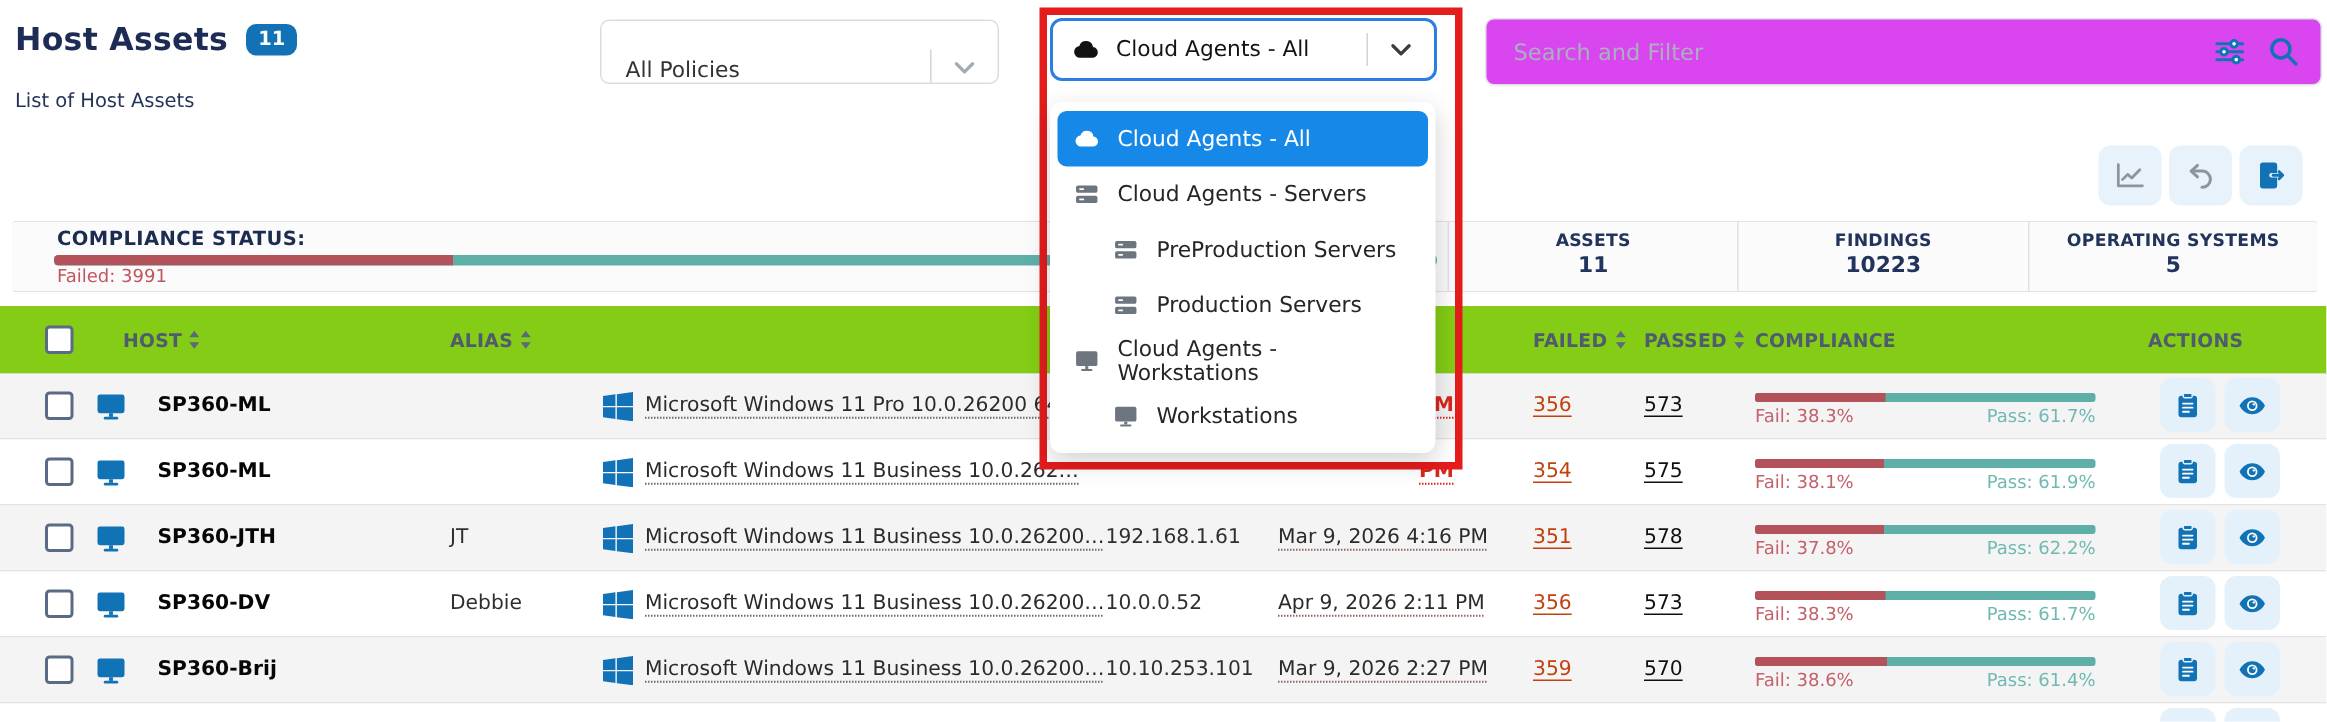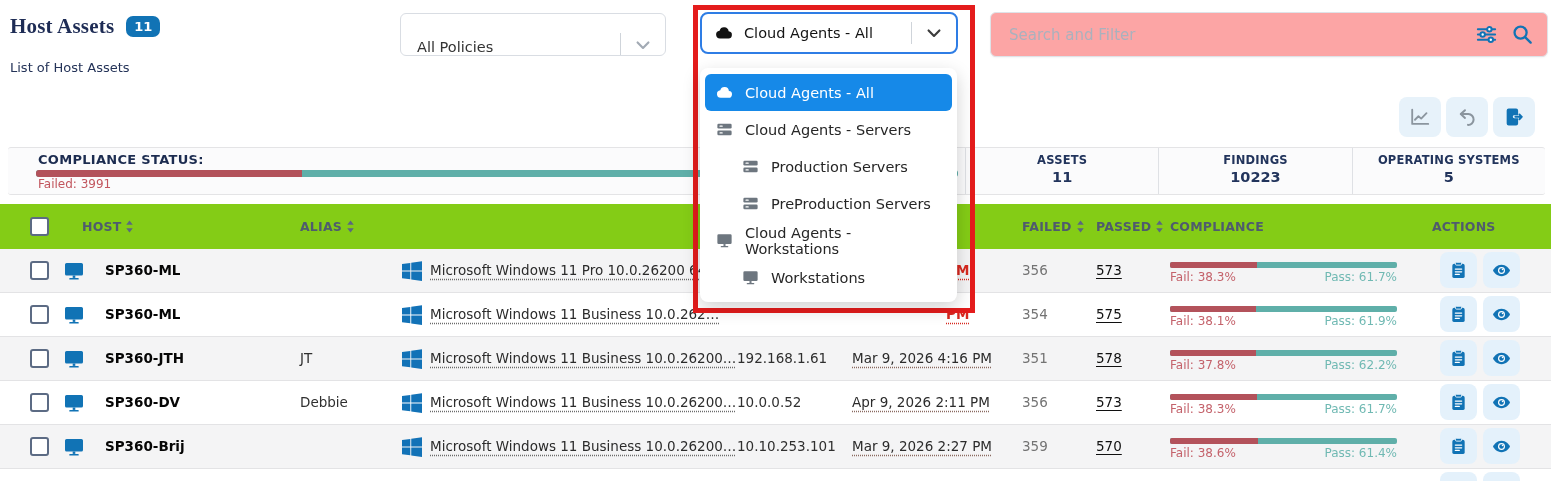--- a/index.html
+++ b/index.html
@@ -1,32 +1,32 @@
 <!DOCTYPE html>
 <html><head>
 <meta charset="utf-8">
 <style>
   html,body{margin:0;padding:0;}
   body{width:1551px;height:481px;position:relative;overflow:hidden;background:#fff;
        font-family:"DejaVu Sans","Liberation Sans",sans-serif;color:#22314f;}
   .abs{position:absolute;}
   
   #title-wrap{left:10px;top:14px;display:flex;align-items:center;gap:12px;}
-  #page-title{font-size:21px;font-weight:bold;color:#1e2c55;letter-spacing:.2px;font-family:Liberation Serif, serif;}
+  #page-title{font-size:21px;font-weight:bold;color:#1e2c55;letter-spacing:.2px;}
   #count-badge{background:#1173b5;color:#fff;font-size:13px;font-weight:bold;
        border-radius:7px;padding:4px 8px;line-height:1;}
   #subtitle{left:10px;top:60px;font-size:13px;color:#243358;}
   
   .select-box{background:#fff;border:1px solid #d9dde3;border-radius:6px;display:flex;align-items:flex-end;}
   #policy-select{left:400px;top:13px;width:264px;height:41px;}
   #policy-select .val{font-size:14.5px;color:#333;margin-left:16px;flex:1;}
   .vdiv{width:1px;height:22px;background:#cfd4da;margin-right:12px;}
   .chev{width:20px;height:20px;margin-right:12px;color:#a2aab4;}
   
-  #search-box{left:990px;top:12px;width:556px;height:43px;background:#fca5a5;border:1px solid #dfe3e8;
+  #search-box{left:990px;top:12px;width:556px;height:43px;background:#d946ef;border:1px solid #dfe3e8;
       border-radius:6px;display:flex;align-items:center;box-shadow:0 1px 2px rgba(0,0,0,.04);}
   #search-input{flex:1;border:0;outline:0;background:transparent;margin-left:16px;font-size:15px;
       font-family:inherit;color:#333;}
   #search-input::placeholder{color:#aab1bd;}
   .sicon{width:23px;height:23px;color:#1173b5;margin-right:13px;flex:none;}
   
   #toolbar{left:1399px;top:97px;display:flex;gap:5px;}
   .tbtn{width:42px;height:40px;border:0;border-radius:8px;background:#e7f2fa;display:flex;
       align-items:center;justify-content:center;cursor:pointer;padding:0;}
   .tbtn span{width:22px;height:22px;display:block;}
@@ -59,21 +59,21 @@
   .icon-cell{position:absolute;display:block;}
   .mon{left:62px;top:10px;width:24px;height:24px;color:#1173b5;}
   .win{left:402px;top:12px;width:20px;height:20px;}
   .host{left:105px;font-weight:bold;color:#060606;}
   .alias{left:300px;}
   .os{left:430px;color:#2b2b2b;text-decoration:underline dotted #6b6b6b;text-underline-offset:4px;cursor:pointer;}
   .ip{left:737px;}
   .date{left:852px;color:#2b2b2b;text-decoration:underline dotted #8a6a60;text-underline-offset:4px;cursor:pointer;}
   .datefrag{left:946px;color:#d7281f;font-weight:bold;text-decoration:underline dotted #d7281f;
       text-underline-offset:4px;cursor:pointer;}
-  .failed{left:1022px;color:#737373;text-underline-offset:3px;cursor:pointer;}
+  .failed{left:1022px;color:#c2410c;text-decoration:underline;text-underline-offset:3px;cursor:pointer;}
   .passed{left:1096px;color:#101010;text-decoration:underline;text-underline-offset:3px;cursor:pointer;}
   .comp{position:absolute;left:1170px;top:0;width:227px;height:43px;}
   .bar{position:absolute;left:0;top:13px;width:227px;height:6px;background:#5fafa9;border-radius:2px;overflow:hidden;}
   .bar .fill{display:block;height:100%;background:#b3525b;}
   .lbls{position:absolute;left:0;right:0;top:21px;display:flex;justify-content:space-between;font-size:12px;}
   .lbls .f{color:#c4626b;} .lbls .p{color:#70b9b3;}
   .lbls span:empty{display:none;}
   .acts{position:absolute;left:1440px;top:3px;display:flex;gap:6px;}
   .act{width:37px;height:36px;border:0;border-radius:8px;background:#e4f1fb;display:flex;align-items:center;
       justify-content:center;cursor:pointer;padding:0;}
@@ -571,32 +571,32 @@
   </div>
     <div class="menu-item ind">
     <span class="mi">
         <svg viewBox="0 0 24 24" fill="currentColor">
           <rect x="3" y="4.6" width="18" height="6.2" rx="1.6"></rect>
           <rect x="3" y="13.2" width="18" height="6.2" rx="1.6"></rect>
           <rect x="5.6" y="7" width="4.2" height="1.5" rx=".7" fill="#fff"></rect>
           <rect x="5.6" y="15.6" width="4.2" height="1.5" rx=".7" fill="#fff"></rect>
         </svg>
       </span>
-    <span class="ml">Production Servers</span>
+    <span class="ml">PreProduction Servers</span>
   </div>
     <div class="menu-item ind">
     <span class="mi">
         <svg viewBox="0 0 24 24" fill="currentColor">
           <rect x="3" y="4.6" width="18" height="6.2" rx="1.6"></rect>
           <rect x="3" y="13.2" width="18" height="6.2" rx="1.6"></rect>
           <rect x="5.6" y="7" width="4.2" height="1.5" rx=".7" fill="#fff"></rect>
           <rect x="5.6" y="15.6" width="4.2" height="1.5" rx=".7" fill="#fff"></rect>
         </svg>
       </span>
-    <span class="ml">PreProduction Servers</span>
+    <span class="ml">Production Servers</span>
   </div>
     <div class="menu-item">
     <span class="mi">
         <svg viewBox="0 0 24 24" fill="currentColor">
           <path d="M4.6 4h14.8A1.6 1.6 0 0 1 21 5.6v9.3a1.6 1.6 0 0 1-1.6 1.6H4.6A1.6 1.6 0 0 1 3 14.9V5.6A1.6 1.6 0 0 1 4.6 4z"></path>
           <rect x="10.7" y="16.5" width="2.6" height="2.4"></rect>
           <rect x="7.2" y="18.9" width="9.6" height="1.7" rx=".85"></rect>
         </svg>
       </span>
     <span class="ml">Cloud Agents - Workstations</span>

